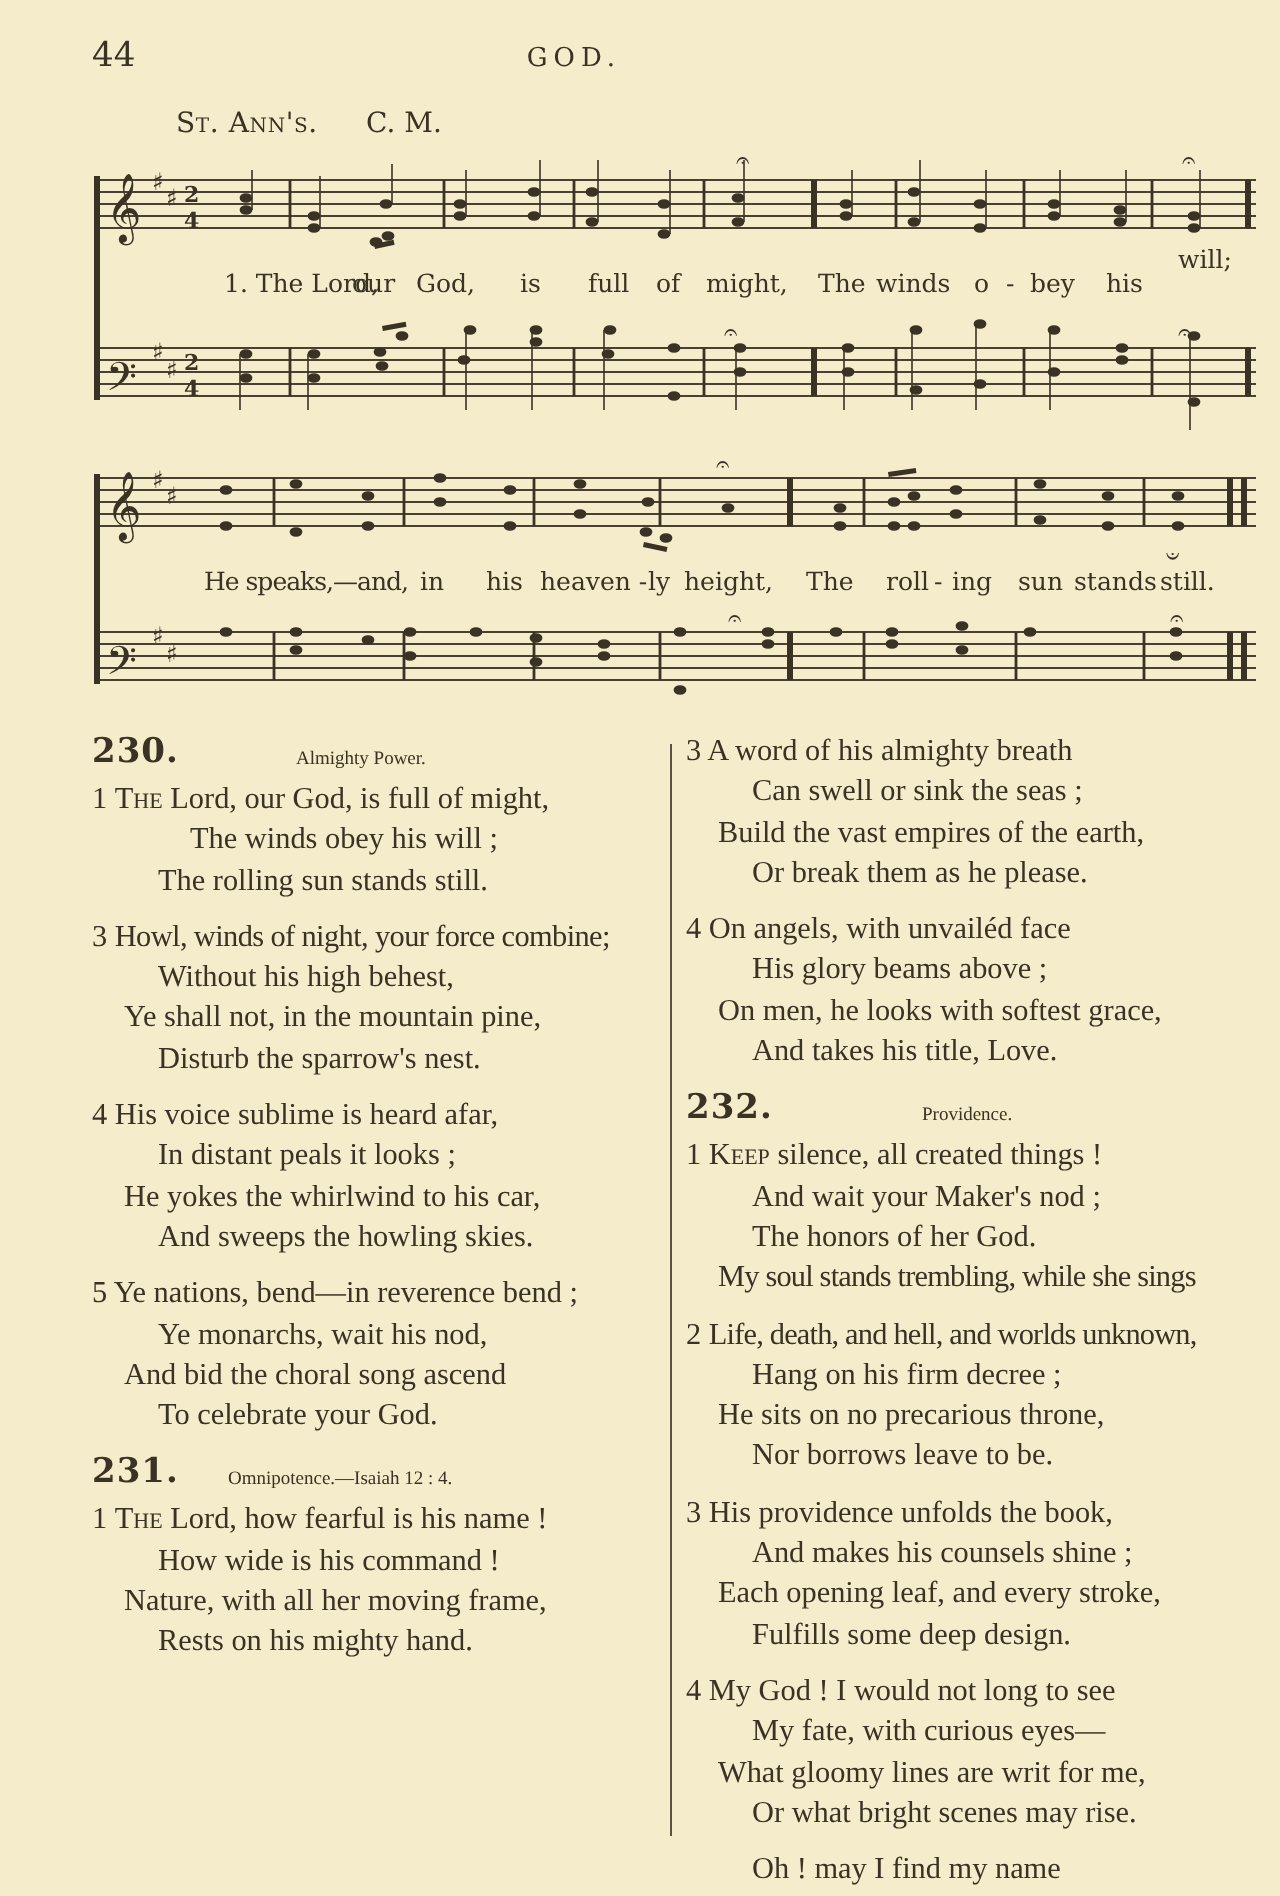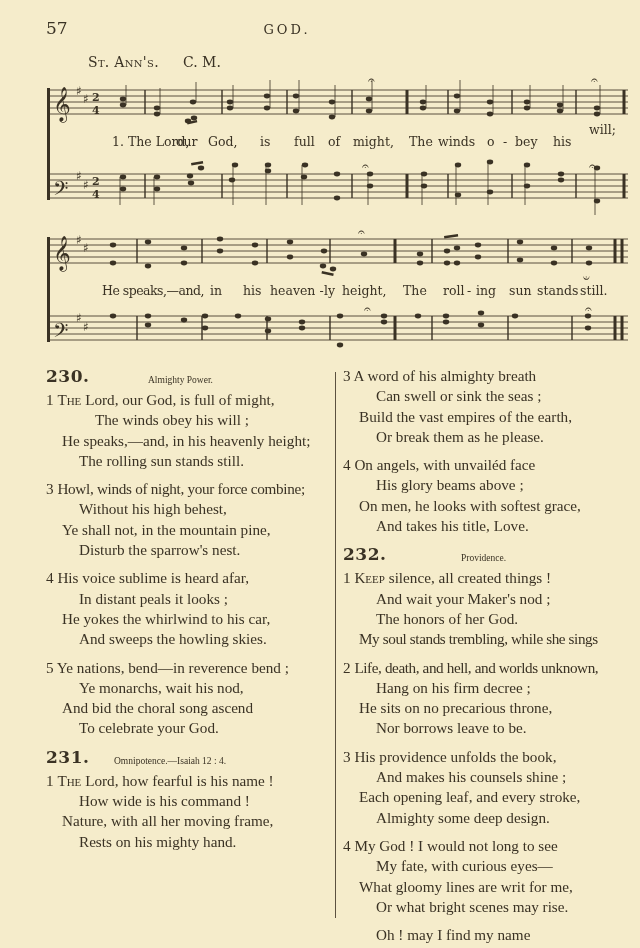--- a/index.html
+++ b/index.html
@@ -31,21 +31,21 @@
   .stanza { margin-bottom:8px; }
   .ln { white-space:nowrap; position:relative; }
   .ln.odd { padding-left:8px; }
   .ln.even { padding-left:57px; }
   .ln.first { padding-left:0; }
   .sc { font-variant:small-caps; }
 </style>
 </head>
 <body>
 
-<div class="page-num">57</div>
+<div class="page-num">44</div>
 <div class="running-head">GOD.</div>
 <div class="tune-title">St. Ann's.</div>
 <div class="tune-meter">C. M.</div>
 
 <div class="score">
   <svg width="640" height="360" viewBox="0 0 640 360">
     <g stroke="#4a4030" stroke-width="0.9" fill="none">
 
       <line x1="50" y1="90" x2="628" y2="90"></line>
         <line x1="50" y1="96" x2="628" y2="96"></line>
@@ -337,21 +337,20 @@
 
 <div class="col col-left">
   <div class="hymn-head">
     <span class="hymn-num">230.</span>
     <span class="hymn-sub" style="left:102px;">Almighty Power.</span>
   </div>
 
   <div class="stanza">
     <div class="ln first"><span>1</span> <span class="sc">The</span><span> Lord, our God, is full of might,</span></div>
     <div class="ln even" style="padding-left:49px;">The winds obey his will ;</div>
-    <div class="ln odd" style="padding-left:16px;">He speaks,—and, in his heavenly height;</div>
     <div class="ln even" style="padding-left:33px;">The rolling sun stands still.</div>
   </div>
   <div class="stanza">
     <div class="ln"><span>3</span> <span style="letter-spacing:-0.3px;">Howl, winds of night, your force combine;</span></div>
     <div class="ln" style="padding-left:33px;">Without his high behest,</div>
     <div class="ln" style="padding-left:16px;">Ye shall not, in the mountain pine,</div>
     <div class="ln" style="padding-left:33px;">Disturb the sparrow's nest.</div>
   </div>
   <div class="stanza">
     <div class="ln"><span>4</span> <span>His voice sublime is heard afar,</span></div>
@@ -406,21 +405,21 @@
   <div class="stanza">
     <div class="ln"><span>2</span> <span style="letter-spacing:-0.4px;">Life, death, and hell, and worlds unknown,</span></div>
     <div class="ln" style="padding-left:33px;">Hang on his firm decree ;</div>
     <div class="ln" style="padding-left:16px;">He sits on no precarious throne,</div>
     <div class="ln" style="padding-left:33px;">Nor borrows leave to be.</div>
   </div>
   <div class="stanza">
     <div class="ln"><span>3</span> <span>His providence unfolds the book,</span></div>
     <div class="ln" style="padding-left:33px;">And makes his counsels shine ;</div>
     <div class="ln" style="padding-left:16px;">Each opening leaf, and every stroke,</div>
-    <div class="ln" style="padding-left:33px;">Almighty some deep design.</div>
+    <div class="ln" style="padding-left:33px;">Fulfills some deep design.</div>
   </div>
   <div class="stanza">
     <div class="ln"><span>4</span> <span>My God ! I would not long to see</span></div>
     <div class="ln" style="padding-left:33px;">My fate, with curious eyes—</div>
     <div class="ln" style="padding-left:16px;">What gloomy lines are writ for me,</div>
     <div class="ln" style="padding-left:33px;">Or what bright scenes may rise.</div>
   </div>
   <div class="stanza">
     <div class="ln" style="padding-left:33px;">Oh ! may I find my name</div>
 

